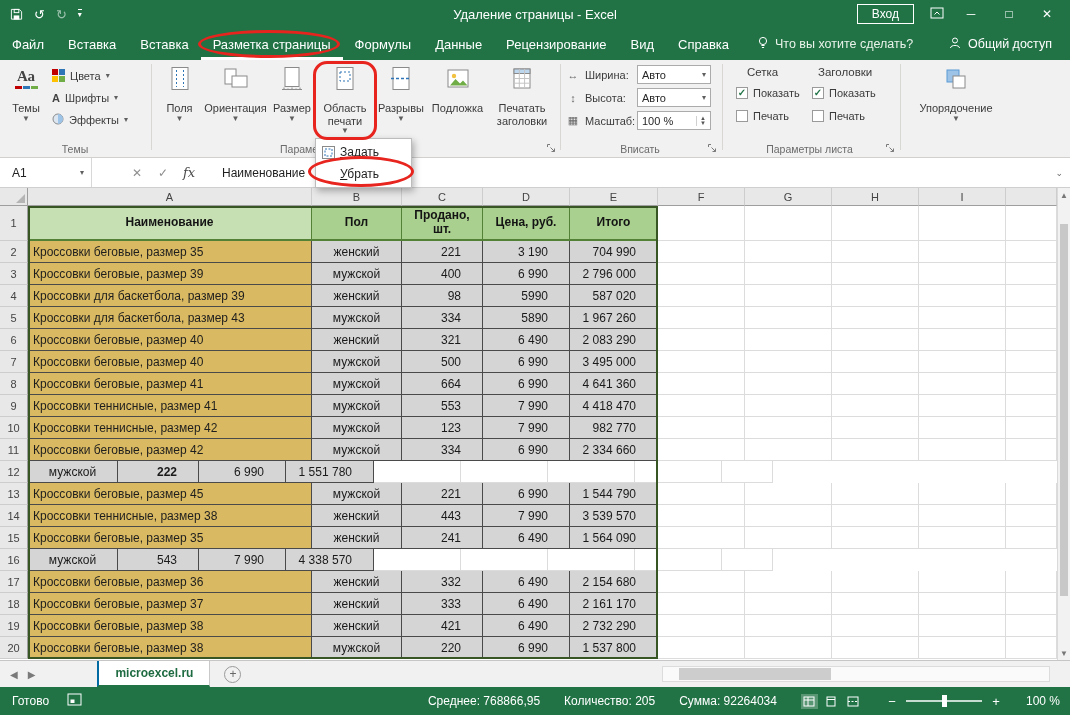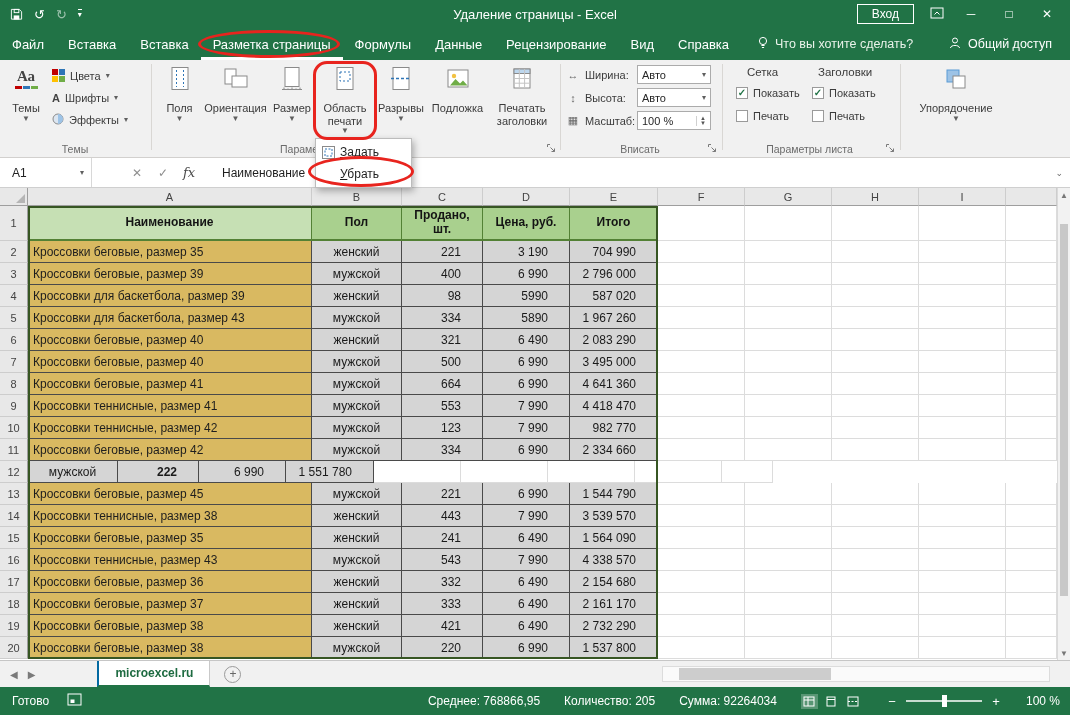--- a/index.html
+++ b/index.html
@@ -596,21 +596,20 @@
         <div class="cell td-num" style="width: 87px;">6 490</div>
         <div class="cell td-num" style="width: 88px;">1 564 090</div>
         <div class="cell empty" style="width: 87px;"></div>
         <div class="cell empty" style="width: 87px;"></div>
         <div class="cell empty" style="width: 87px;"></div>
         <div class="cell empty" style="width: 87px;"></div>
         <div class="cell empty" style="width: 51px;"></div>
       </div>
       <div class="grow" style="height: 22px;">
         <div class="rowhdr">16</div>
-        <div class="cell td-name" style="width: 284px;">Кроссовки теннисные, размер 43</div>
         <div class="cell td-gender" style="width: 90px;">мужской</div>
         <div class="cell td-num" style="width: 81px;">543</div>
         <div class="cell td-num" style="width: 87px;">7 990</div>
         <div class="cell td-num" style="width: 88px;">4 338 570</div>
         <div class="cell empty" style="width: 87px;"></div>
         <div class="cell empty" style="width: 87px;"></div>
         <div class="cell empty" style="width: 87px;"></div>
         <div class="cell empty" style="width: 87px;"></div>
         <div class="cell empty" style="width: 51px;"></div>
       </div>

